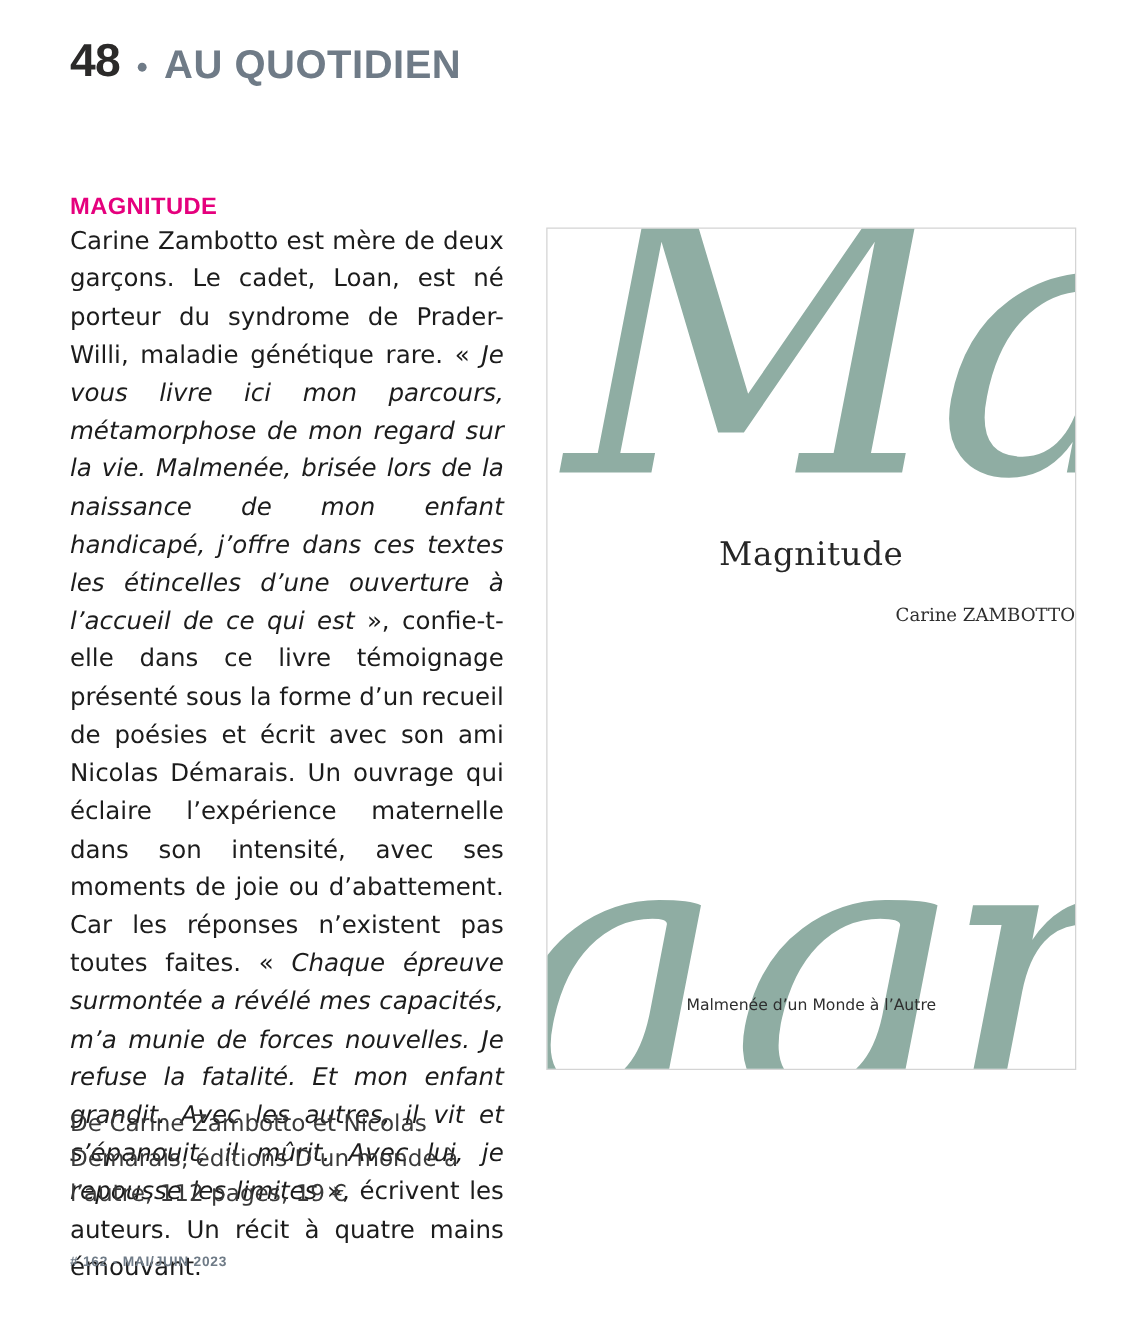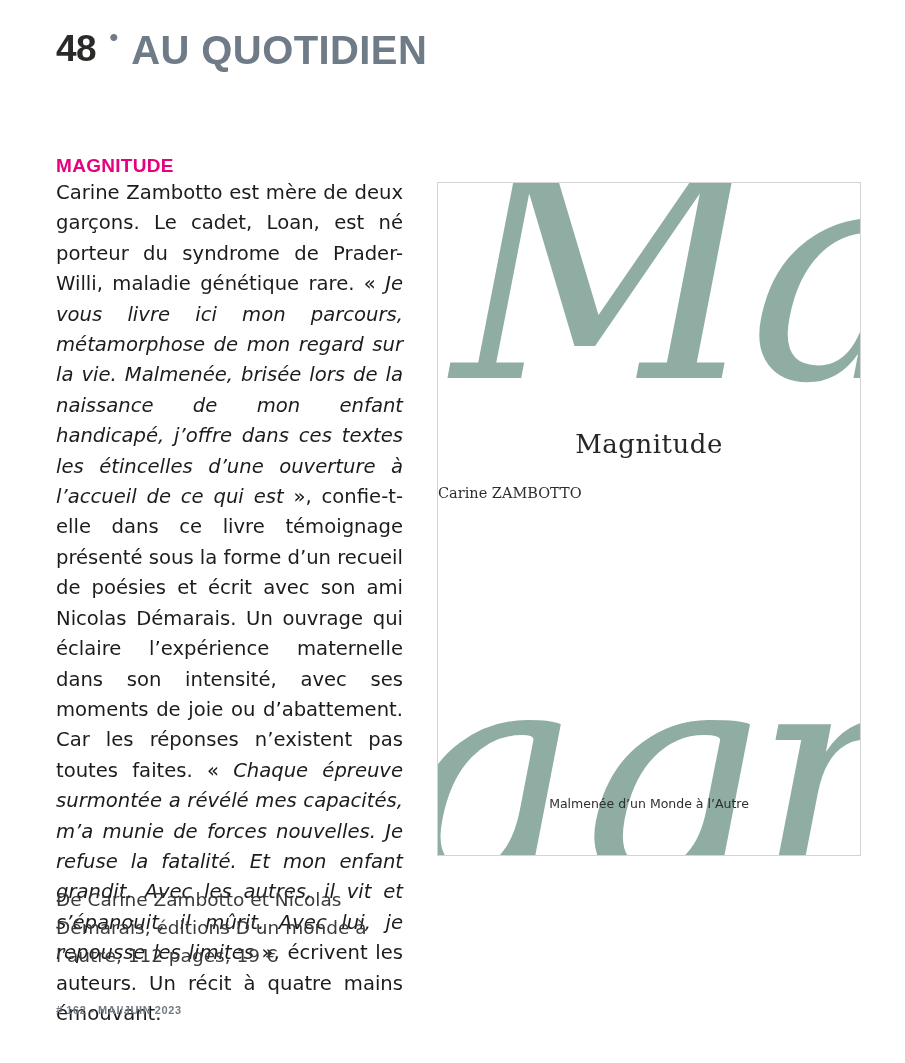--- a/index.html
+++ b/index.html
@@ -22,38 +22,38 @@
     width: 905px;
     height: 1063px;
   }
 
   
   .page-header {
     position: absolute;
     left: 56px;
     top: 28px;
     display: flex;
-    align-items: flex-start;
+    align-items: flex-end;
     gap: 13px;
   }
   .folio-number {
     font-size: 37px;
     font-weight: bold;
     color: #2b2a29;
     letter-spacing: -0.5px;
   }
   .folio-dot {
     font-size: 26px;
     color: #6f7b87;
     line-height: 1;
     position: relative;
     top: -4px;
   }
   .folio-section {
-    font-size: 40px;
+    font-size: 32px;
     font-weight: bold;
     color: #6f7b87;
     letter-spacing: 0.4px;
   }
 
   
   .article-kicker {
     position: absolute;
     left: 56px;
     top: 118px;
@@ -153,21 +153,21 @@
     font-family: "DejaVu Serif", serif;
     font-size: 26px;
     color: #262626;
     letter-spacing: 0.5px;
   }
   .cover-authors {
     position: absolute;
     top: 300px;
     left: 0;
     width: 100%;
-    text-align: left;
+    text-align: right;
     font-family: "DejaVu Serif", serif;
     font-size: 14.5px;
     line-height: 21px;
     color: #2e2e2e;
   }
   .cover-publisher {
     position: absolute;
     bottom: 44px;
     left: 0;
     width: 100%;

